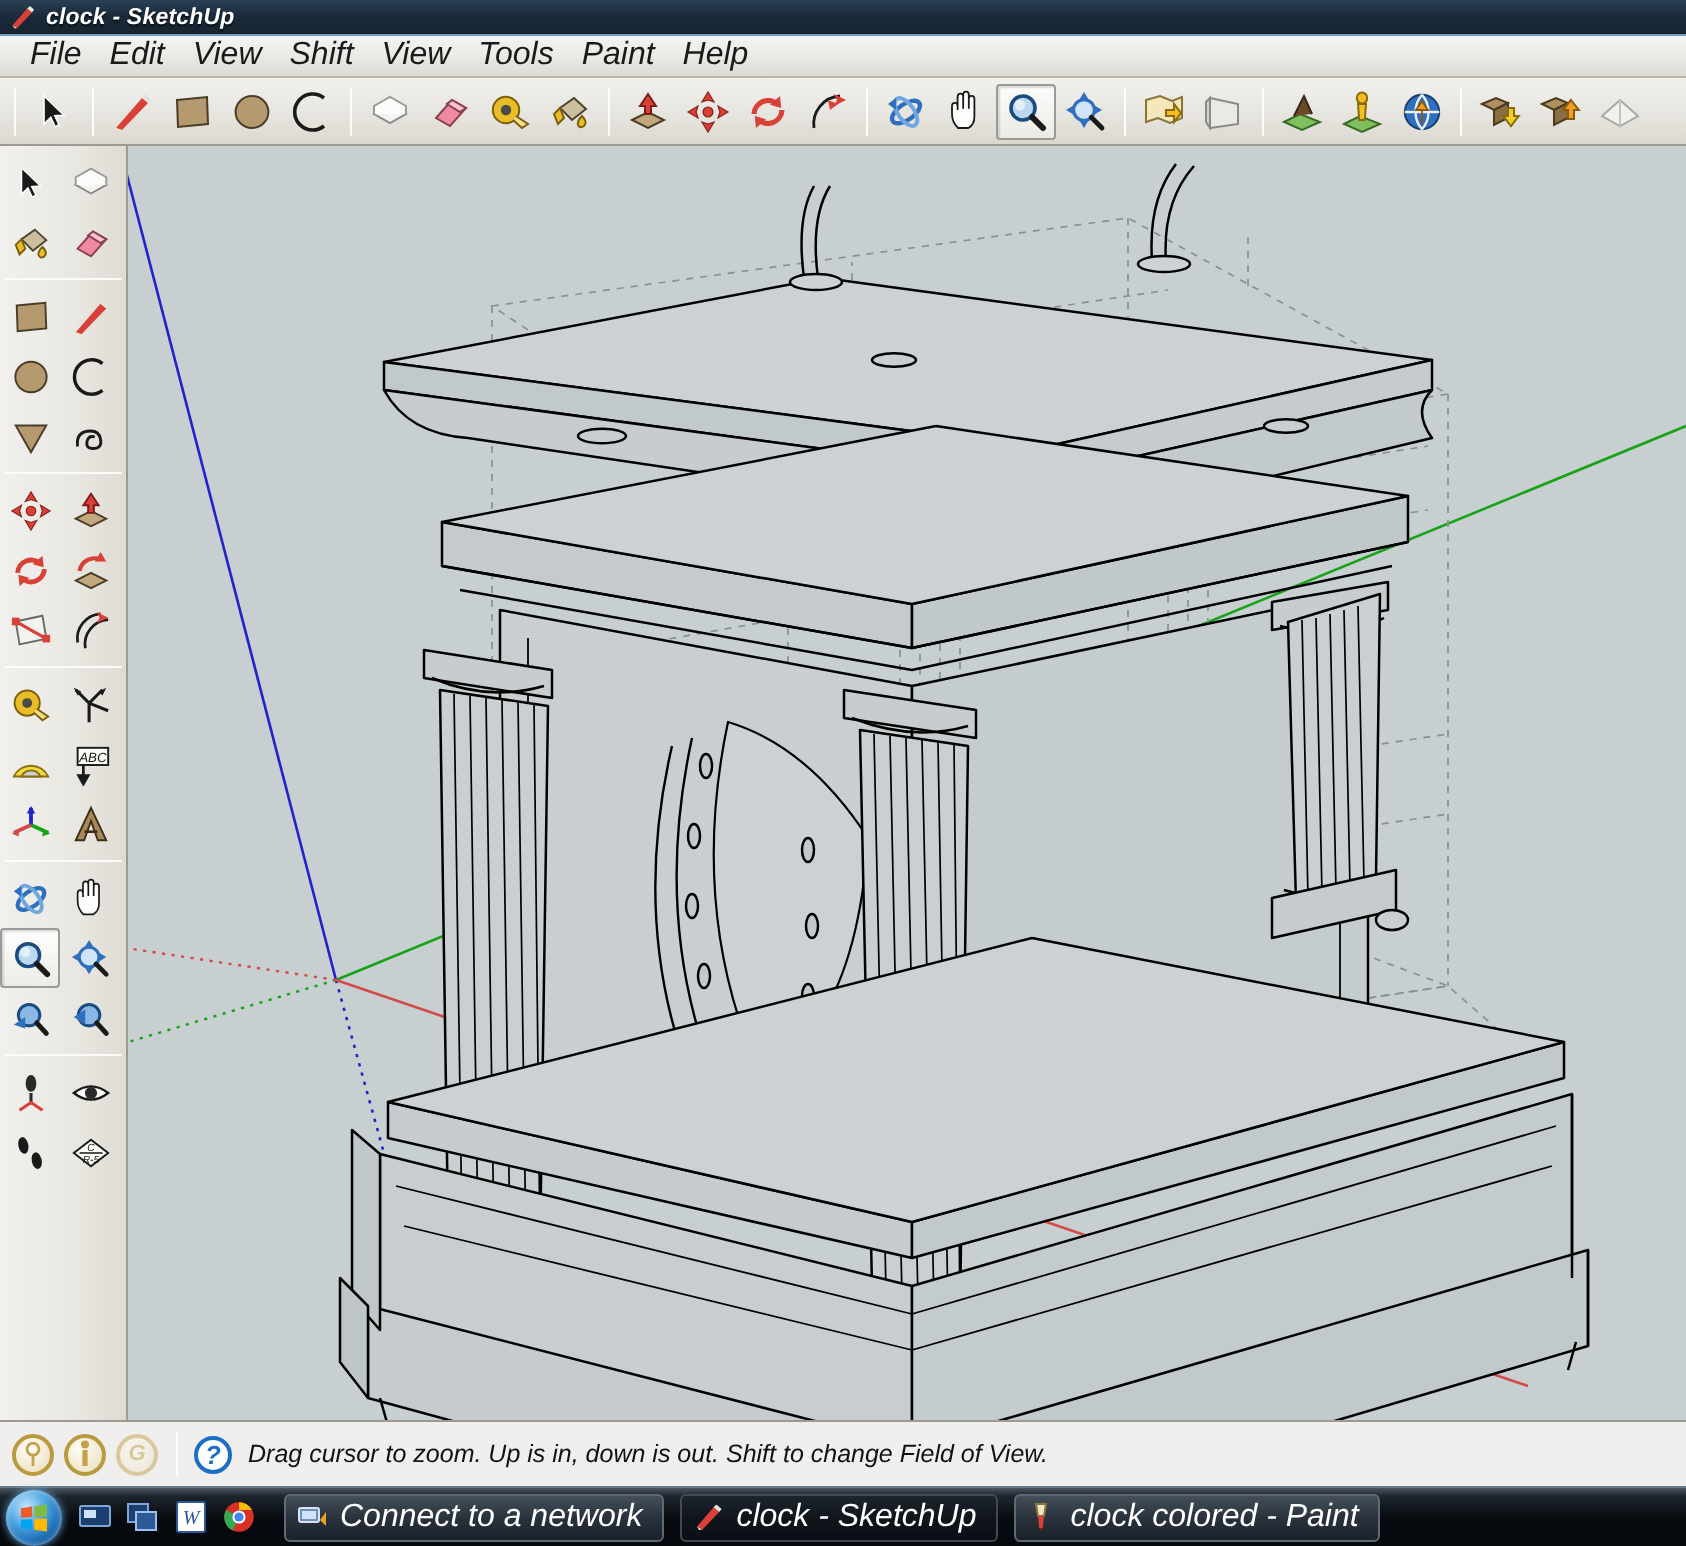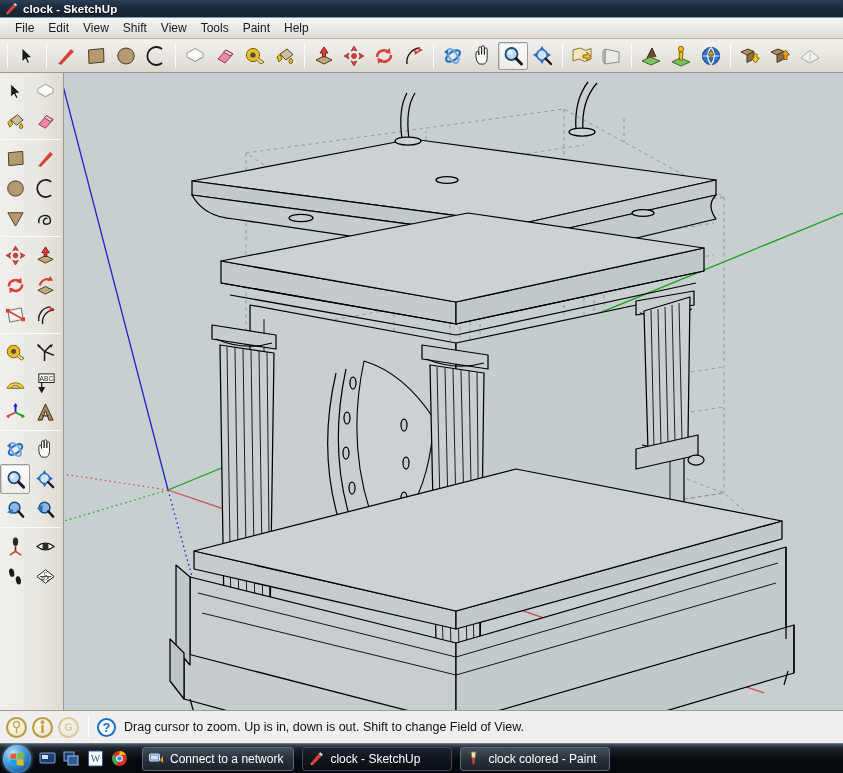--- a/index.html
+++ b/index.html
@@ -3,21 +3,21 @@
 <meta charset="utf-8">
 <style>
   * { margin:0; padding:0; box-sizing:border-box; }
   html,body{ width:843px; height:773px; overflow:hidden; }
   body{
     font-family:"Liberation Sans", sans-serif;
     font-size:12px;
     background:#d4d0c8;
     -webkit-font-smoothing:antialiased;
   }
-  #app{ position:relative; width:728px; height:773px; }
+  #app{ position:relative; width:728px; height:773px;font-style:italic; }
 
   
   .titlebar{
     position:absolute; left:0; top:0; width:843px; height:18px;
     background:linear-gradient(180deg,#2b3f55 0%,#1b2b3c 45%,#16242f 100%);
     display:flex; align-items:center; padding-left:5px;
     border-bottom:1px solid #7d9ab5;
   }
   .title-icon{ width:13px; height:13px; margin-right:5px; position:relative; flex:0 0 auto; }
   .title-text{
@@ -26,21 +26,21 @@
   }
 
   
   .menubar{
     position:absolute; left:0; top:18px; width:843px; height:21px;
     background:linear-gradient(180deg,#f4f4f2 0%,#e9e9e5 52%,#dedbd4 100%);
     display:flex; align-items:center; padding-left:8px;
     border-bottom:1px solid #b7b4ab;
   }
   .menu-item{
-    font-size:12px; color:#1a1a1a; padding:2px 7px; cursor:default;
+    font-size:16px; color:#1a1a1a; padding:2px 7px; cursor:default;
     white-space:nowrap;
   }
 
   
   .toolbar-top{
     position:absolute; left:0; top:39px; width:843px; height:34px;
     background:linear-gradient(180deg,#f2f1ee 0%,#e7e5df 55%,#dbd8d0 100%);
     display:flex; align-items:center; padding-left:3px;
     border-bottom:1px solid #9d9a92;
   }
@@ -119,21 +119,21 @@
     box-shadow:0 0 4px rgba(120,200,255,.8), inset 0 0 3px rgba(255,255,255,.6);
     position:relative; flex:0 0 auto;
   }
   .ql{ display:flex; align-items:center; gap:7px; margin-right:14px; }
   .ql-icon{ width:17px; height:17px; position:relative; }
   .tb-task{
     height:24px; min-width:150px; margin-right:8px; border-radius:3px;
     border:1px solid #5e6974;
     background:linear-gradient(180deg,#444f5b 0%,#2a333d 48%,#1a212a 100%);
     display:flex; align-items:center; padding:0 10px 0 6px;
-    color:#ffffff; font-size:12px; white-space:nowrap;
+    color:#ffffff; font-size:16px; white-space:nowrap;
   }
   .tb-task.dark{
     background:linear-gradient(180deg,#1d242c 0%,#11161d 48%,#0a0e13 100%);
     border-color:#414a54;
   }
   .tb-task-icon{ width:15px; height:15px; margin-right:6px; flex:0 0 auto; position:relative; }
 </style>
 </head>
 <body>
 

